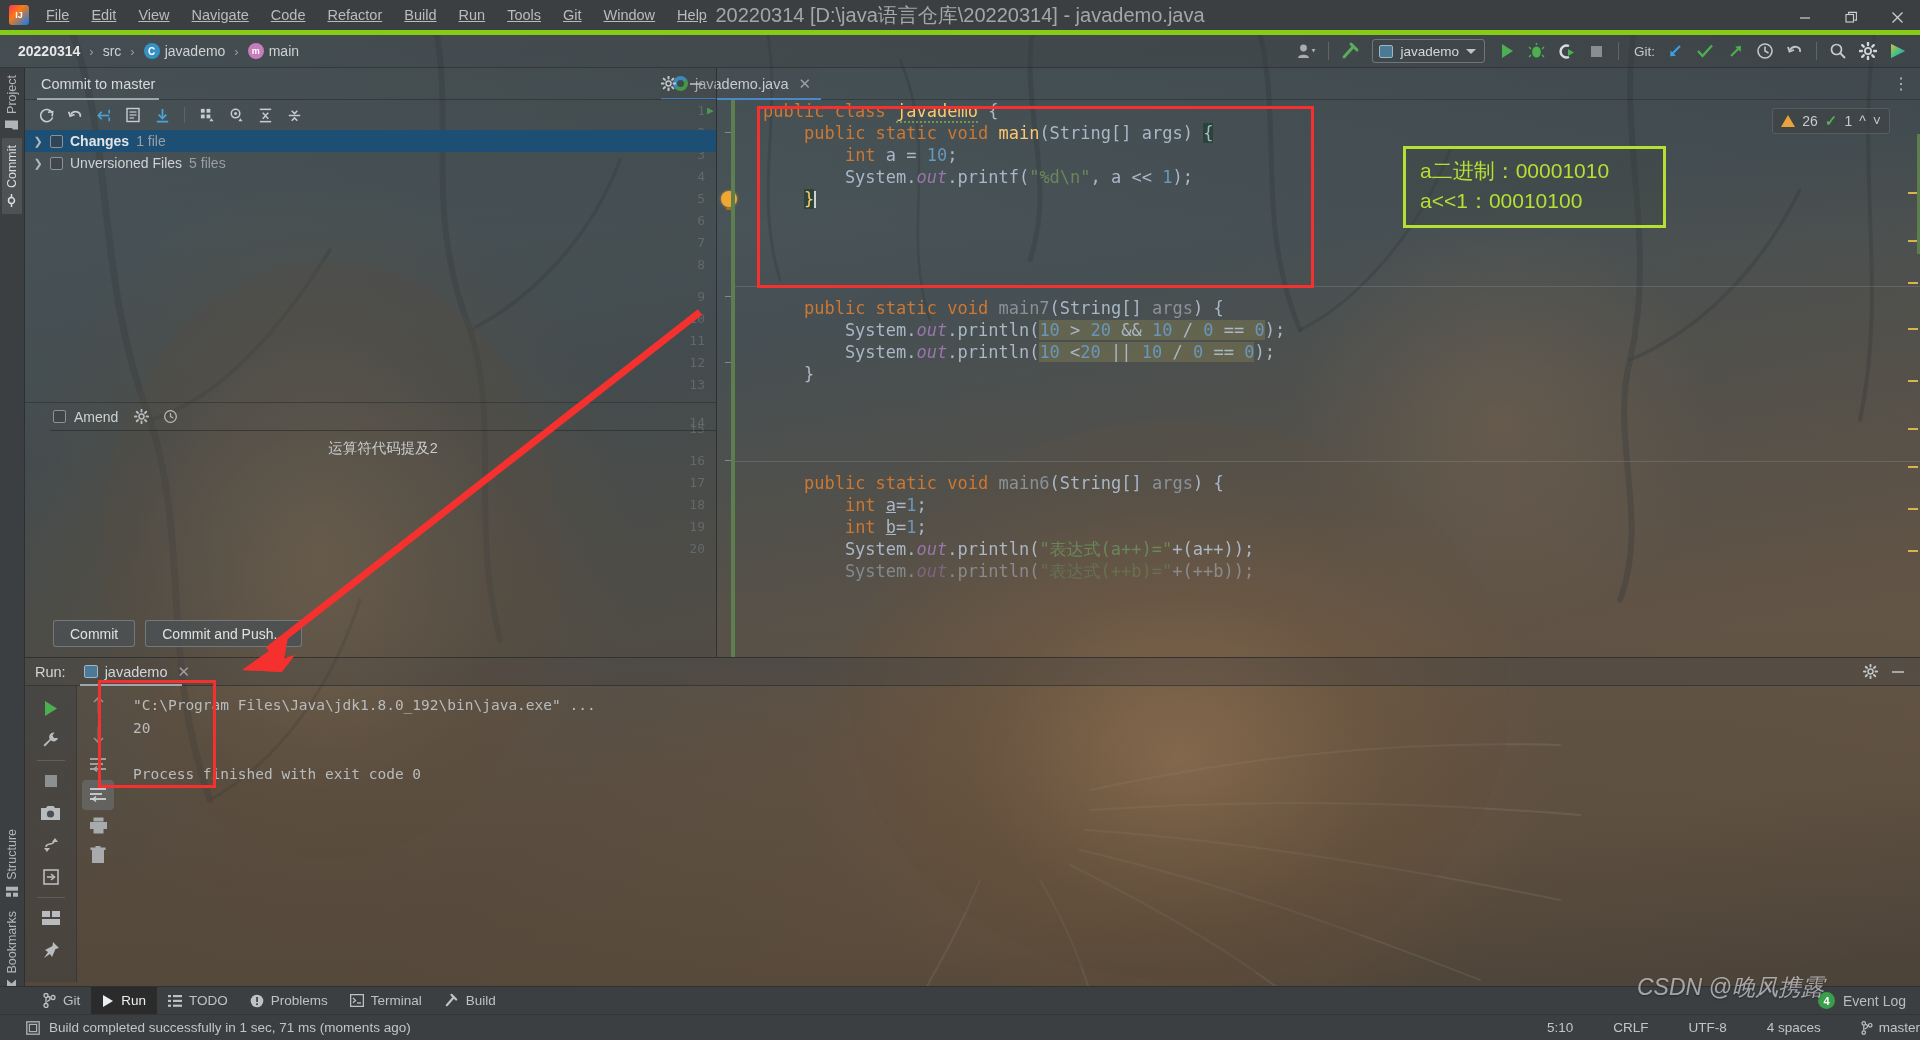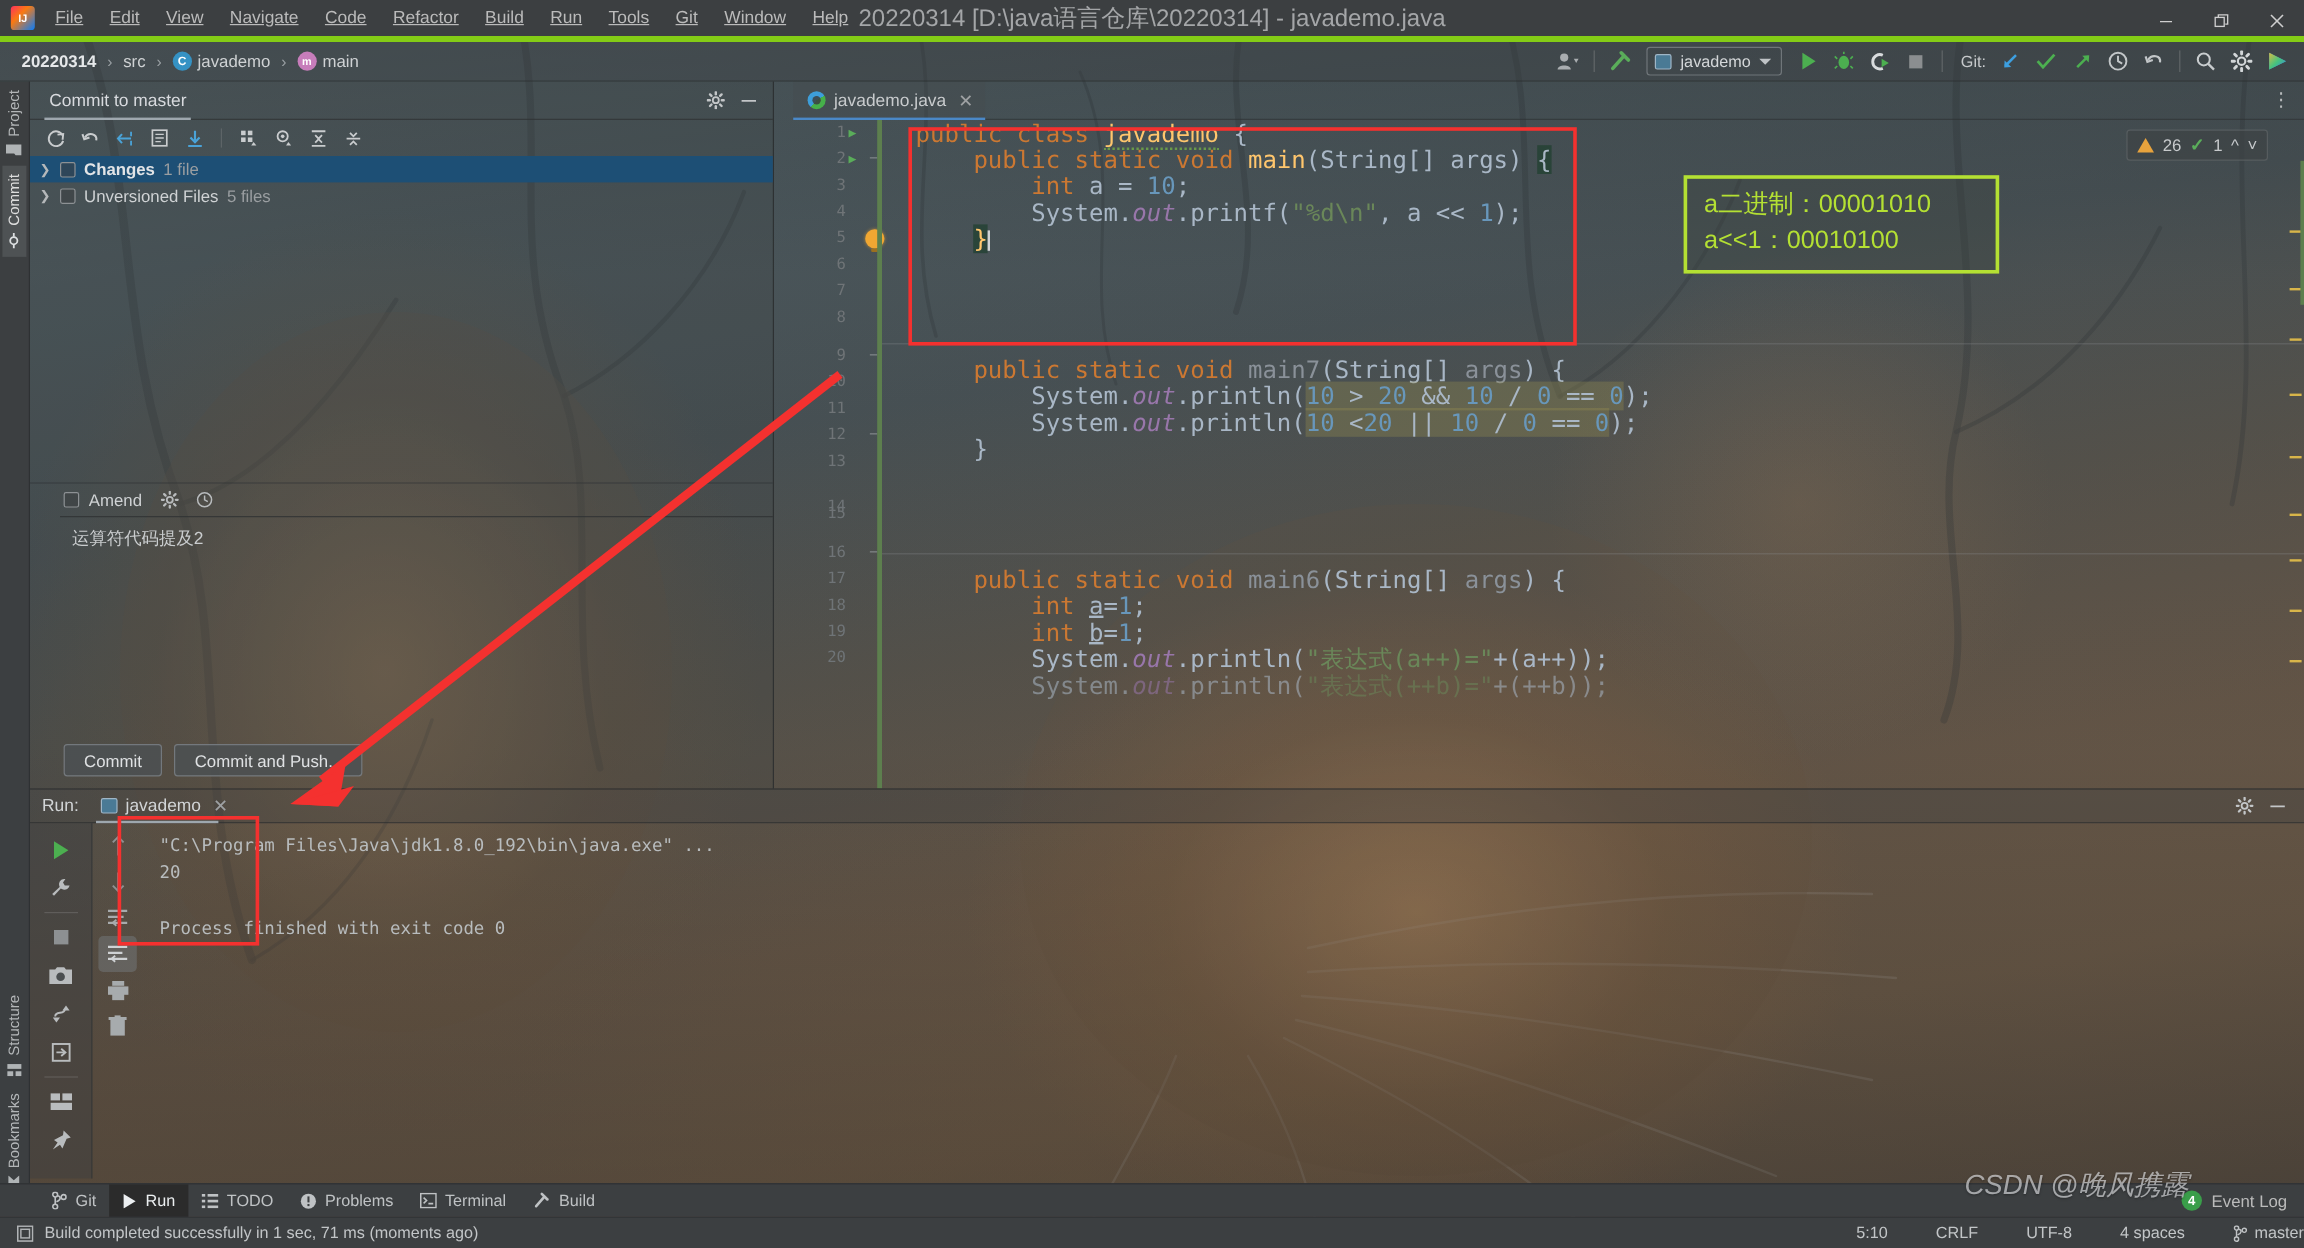--- a/index.html
+++ b/index.html
@@ -116,24 +116,25 @@
   .vtab {
     writing-mode: vertical-rl; text-orientation: mixed;
     transform: rotate(180deg);
     font-size: 12.5px; color:#b3b6b8; padding: 7px 3px;
     display:flex; align-items:center; gap:6px;
   }
   .vtab.active { background:#4e5254; color:#ddd; }
 
   
   .commit-win {
-    position:absolute; left:25px; top:68px; width:620px; height:589px;
+    position:absolute; left:25px; top:68px; width:692px; height:589px;
     z-index:30;
     background: rgba(60,63,65,0.22);
     border-right: 1px solid rgba(40,42,44,0.8);
+    text-align: center;
   }
   .cw-header {
     height: 32px; display:flex; align-items:center;
     border-bottom: 1px solid rgba(45,48,50,0.7);
     position: relative;
   }
   .cw-tab {
     padding: 0 16px; height:32px; display:flex; align-items:center;
     font-size:14.5px; color:#d8dade; position:relative;
   }
@@ -211,21 +212,21 @@
   .gfold { position:absolute; left: 64px; width:10px; line-height:22px; color:#8c9093; font-size:10px;}
   .bulb {
     position:absolute; left: 60px; width:16px; height:16px; border-radius:50%;
     background:#f0a732; box-shadow: 0 0 3px rgba(240,167,50,.7);
   }
   .bulb::after{content:"";position:absolute;left:5px;bottom:-3px;width:6px;height:3px;background:#9b7020;border-radius:1px;}
   .vcs-strip {
     position:absolute; left: 70px; top:0; bottom:0; width: 4px;
   }
   .code-col { flex:1; position:relative; overflow:hidden;
-    font-family: "DejaVu Sans Mono", monospace; font-size:20px; }
+    font-family: "DejaVu Sans Mono", monospace; font-size:17px; }
   .cline { height:22px; line-height:22px; white-space:pre; }
   .c-kw { color:#cc7832; }
   .c-cls{ color:#ffc66d; }
   .c-txt{ color:#a9b7c6; }
   .c-str{ color:#6a8759; }
   .c-num{ color:#6897bb; }
   .c-fld{ color:#9876aa; font-style:italic;}
   .c-gray{ color:#8a9199; }
   .c-sep { height:1px; background: rgba(140,145,150,0.32); margin: 10px 0 10px 0; }
   .hl-box { background: rgba(32,64,48,0.75); }
@@ -315,21 +316,21 @@
   .sbt-right { margin-left:auto; display:flex; align-items:center; gap:8px; padding-right:14px;}
   .evt-badge {
     width:17px;height:17px;border-radius:50%;background:#3a9e4a;color:#fff;
     font-size:11px;display:flex;align-items:center;justify-content:center;font-weight:bold;
   }
   .statusbar {
     position:absolute; left:0; bottom:0; width:1920px; height:26px;
     background:#3c3f41; display:flex; align-items:center; z-index:60;
     border-top:1px solid #323537; font-size:13.5px; color:#bfc2c4;
   }
-  .sb-left { display:flex; align-items:center; gap:9px; padding-left:14px; }
+  .sb-left { display:flex; align-items:center; gap:9px; padding-left:26px; }
   .sb-right { margin-left:auto; display:flex; align-items:flex-end; gap:40px; }
   .sb-cell { color:#c2c5c7; }
 
   svg { display:block; }
 </style>
 </head>
 <body>
 
 <div id="root">
 

